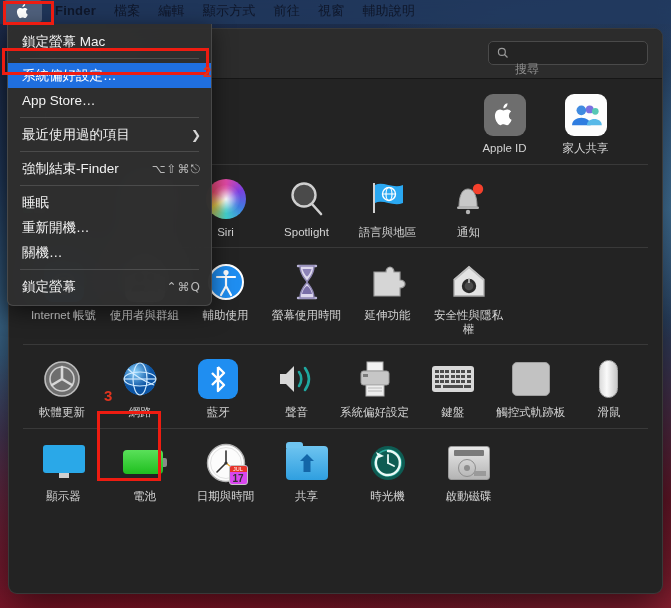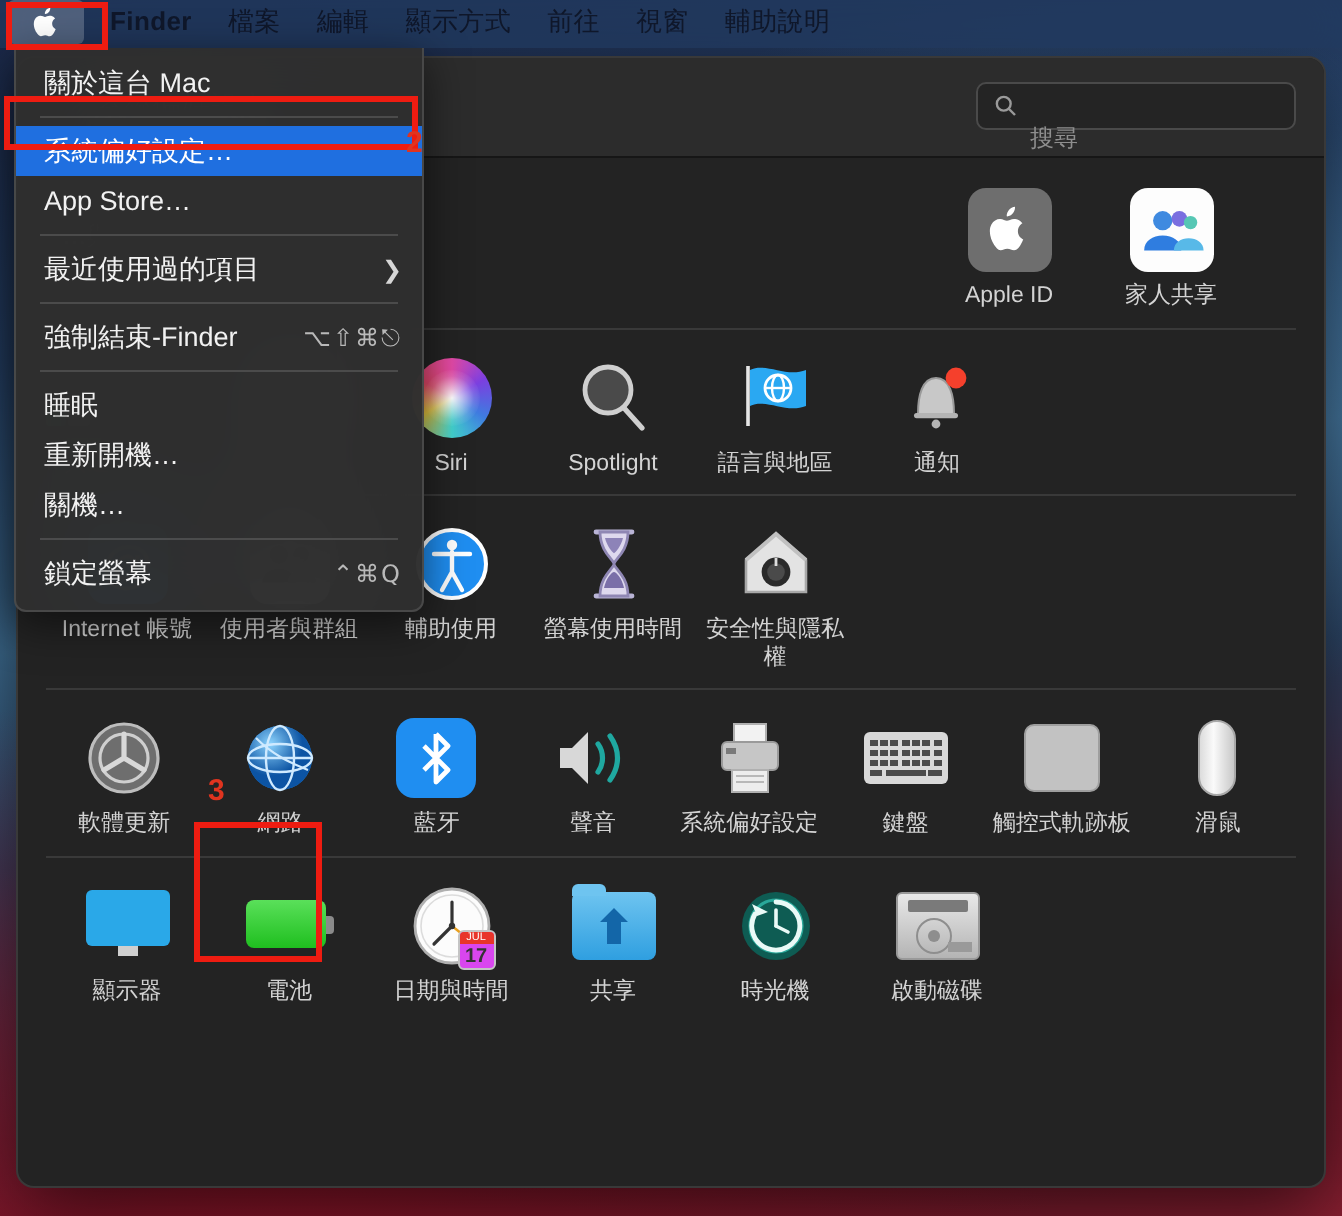--- a/index.html
+++ b/index.html
@@ -364,20 +364,28 @@
           <svg width="34" height="40" viewBox="0 0 34 40">
             <path d="M8 4 H26 M8 36 H26" stroke="#b9b4d6" stroke-width="2.4" stroke-linecap="round"></path>
             <path d="M10 4 C10 14, 17 18, 17 20 C17 22, 10 26, 10 36 L24 36 C24 26, 17 22, 17 20 C17 18, 24 14, 24 4 Z" fill="#ded9ee" stroke="#8f87b4" stroke-width="1.4"></path>
             <path d="M12 32 C13 27, 16 24, 17 24 C18 24, 21 27, 22 32 Z" fill="#7a6fa8"></path>
             <path d="M12.5 7 C13.5 11, 16 14, 17 14.6 C18 14, 20.5 11, 21.5 7 Z" fill="#8d83b8"></path>
           </svg>
         </div>
         <div class="lbl">螢幕使用時間</div>
       </div>
 
+      <div class="pane">
+        <div class="ic">
+          <svg width="40" height="36" viewBox="0 0 40 36">
+            <path d="M6 8 H18 C18 5, 20 3, 22 3 C24 3, 26 5, 26 8 H32 V16 C35 16, 37 18, 37 20 C37 22, 35 24, 32 24 V32 H6 Z" fill="#d6d6d6" stroke="#9a9a9a" stroke-width="1.2"></path>
+          </svg>
+        </div>
+        <div class="lbl">延伸功能</div>
+      </div>
 
       <div class="pane">
         <div class="ic">
           <svg width="42" height="40" viewBox="0 0 42 40">
             <path d="M6 18 L21 5 L36 18 L36 34 L6 34 Z" fill="#e3e3e3" stroke="#a8a8a8" stroke-width="1.3"></path>
             <path d="M6 18 L21 5 L36 18" fill="none" stroke="#c0c0c0" stroke-width="2"></path>
             <circle cx="21" cy="24" r="7.2" fill="#2a2a2a"></circle>
             <circle cx="21" cy="24" r="4.4" fill="#4a4a4a"></circle>
             <line x1="21" y1="17" x2="21" y2="21" stroke="#ddd" stroke-width="1.4"></line>
           </svg>
@@ -608,21 +616,21 @@
   <div class="mb-item">檔案</div>
   <div class="mb-item">編輯</div>
   <div class="mb-item">顯示方式</div>
   <div class="mb-item">前往</div>
   <div class="mb-item">視窗</div>
   <div class="mb-item">輔助說明</div>
 </div>
 
 <div id="apple-menu">
   <div class="am-row">
-    <span class="am-label">關於這台 Mac</span>
+    <span class="am-label">鎖定螢幕 Mac</span>
   </div>
   <div class="am-sep"></div>
   <div class="am-row selected">
     <span class="am-label">系統偏好設定…</span>
   </div>
   <div class="am-row">
     <span class="am-label">App Store…</span>
   </div>
   <div class="am-sep"></div>
   <div class="am-row">

